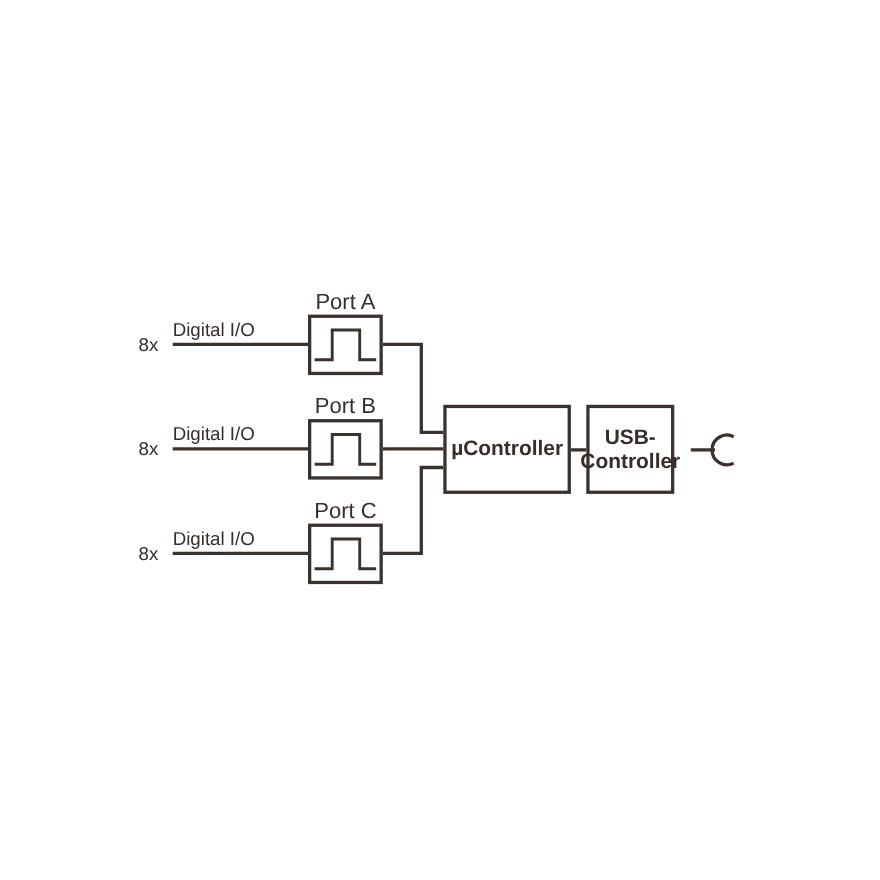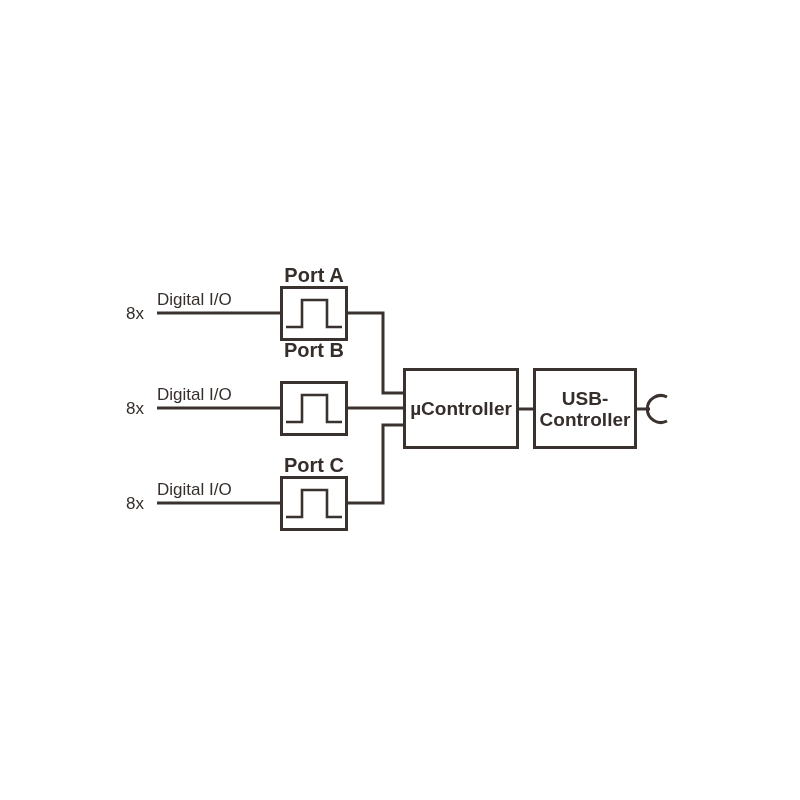--- a/index.html
+++ b/index.html
@@ -26,21 +26,21 @@
     white-space:nowrap;
   }
   .signal{
     position:absolute;left:157px;
     font-size:17px;line-height:21px;font-weight:normal;
     white-space:nowrap;
   }
   .port-title{
     position:absolute;left:278px;width:72px;
     text-align:center;
-    font-size:20px;line-height:20px;font-weight:bold;
+    font-size:20px;line-height:20px;font-weight:normal;
     white-space:nowrap;
   }
   .port-box{
     position:absolute;left:280px;width:68px;height:55px;
     border:3px solid #3a322e;
     box-sizing:border-box;
     background:#ffffff;
   }
   .pulse{
     position:absolute;left:0;top:0;width:62px;height:49px;
@@ -57,21 +57,21 @@
     flex-direction:column;
     align-items:center;
     justify-content:center;
     text-align:right;
     font-size:19px;
     font-weight:bold;
     line-height:21px;
     white-space:nowrap;
   }
   .uc-box{left:403px;top:368px;width:116px;height:81px;}
-  .usb-box{left:533px;top:368px;width:104px;height:81px;}
+  .usb-box{left:533px;top:368px;width:80px;height:81px;}
 </style>
 </head>
 <body>
 
 <div class="canvas">
 
   <svg class="wires" viewBox="0 0 800 800" xmlns="http://www.w3.org/2000/svg">
     <path d="M157 313 H280"></path>
     <path d="M348 313 H383 V393 H404"></path>
     <path d="M157 408 H280"></path>
@@ -90,21 +90,21 @@
     <div class="port-box" style="top:286px">
       <svg class="pulse" viewBox="0 0 62 49" xmlns="http://www.w3.org/2000/svg">
         <path d="M3 38 H19 V11 H44 V38 H59"></path>
       </svg>
     </div>
   </div>
 
   <div>
     <span class="count" style="top:400px">8x</span>
     <span class="signal" style="top:384px">Digital I/O</span>
-    <span class="port-title" style="top:340px">Port B</span>
+    <span class="port-title" style="top:359px">Port B</span>
     <div class="port-box" style="top:381px">
       <svg class="pulse" viewBox="0 0 62 49" xmlns="http://www.w3.org/2000/svg">
         <path d="M3 38 H19 V11 H44 V38 H59"></path>
       </svg>
     </div>
   </div>
 
   <div>
     <span class="count" style="top:495px">8x</span>
     <span class="signal" style="top:479px">Digital I/O</span>

